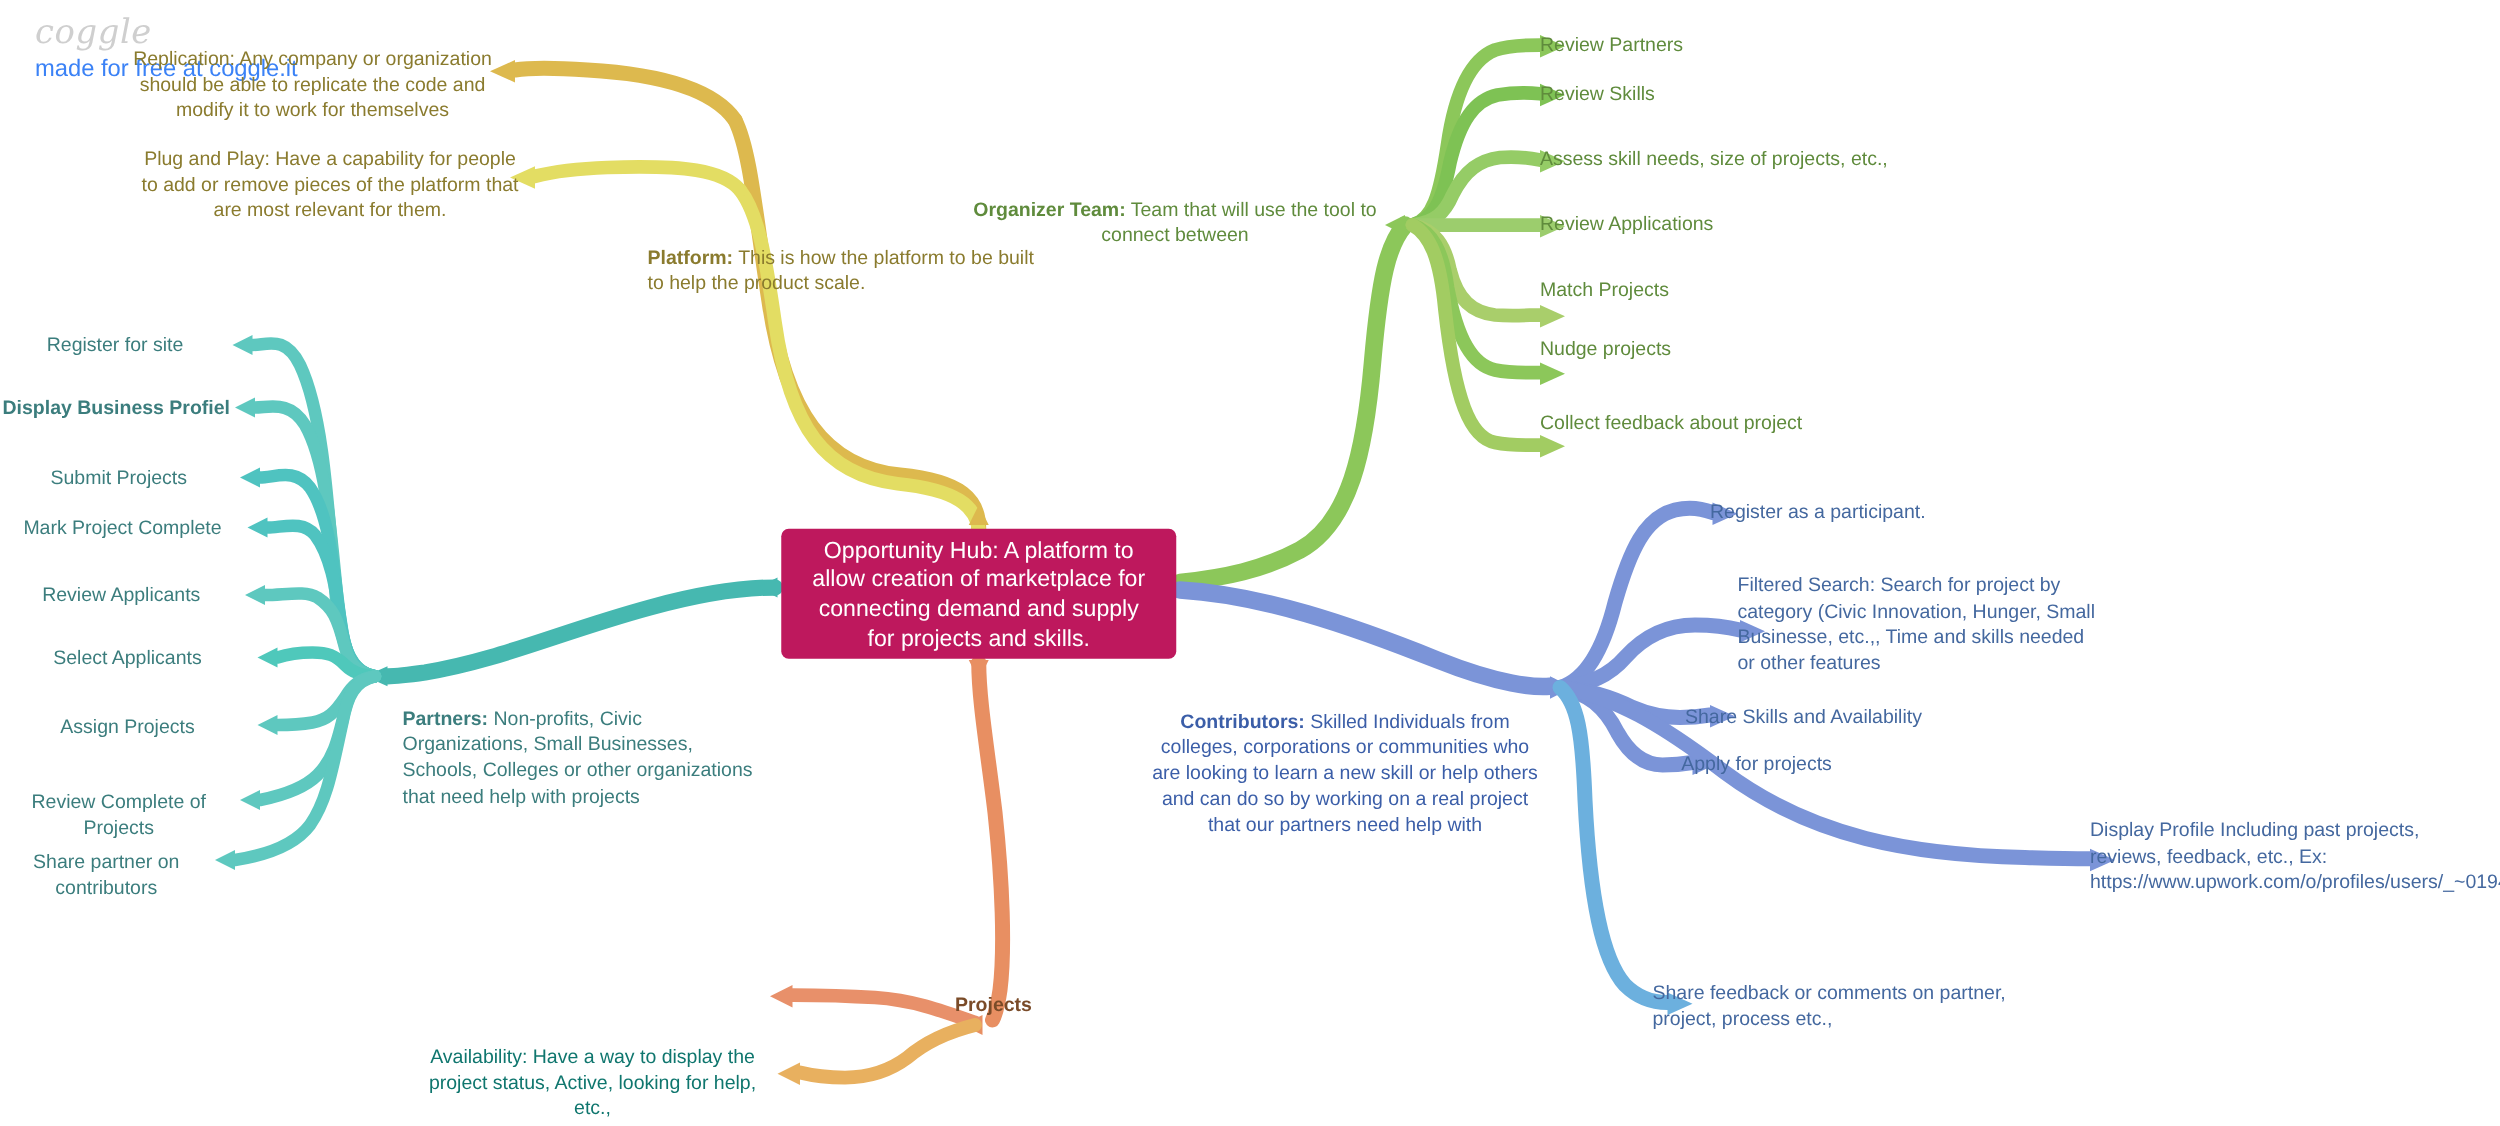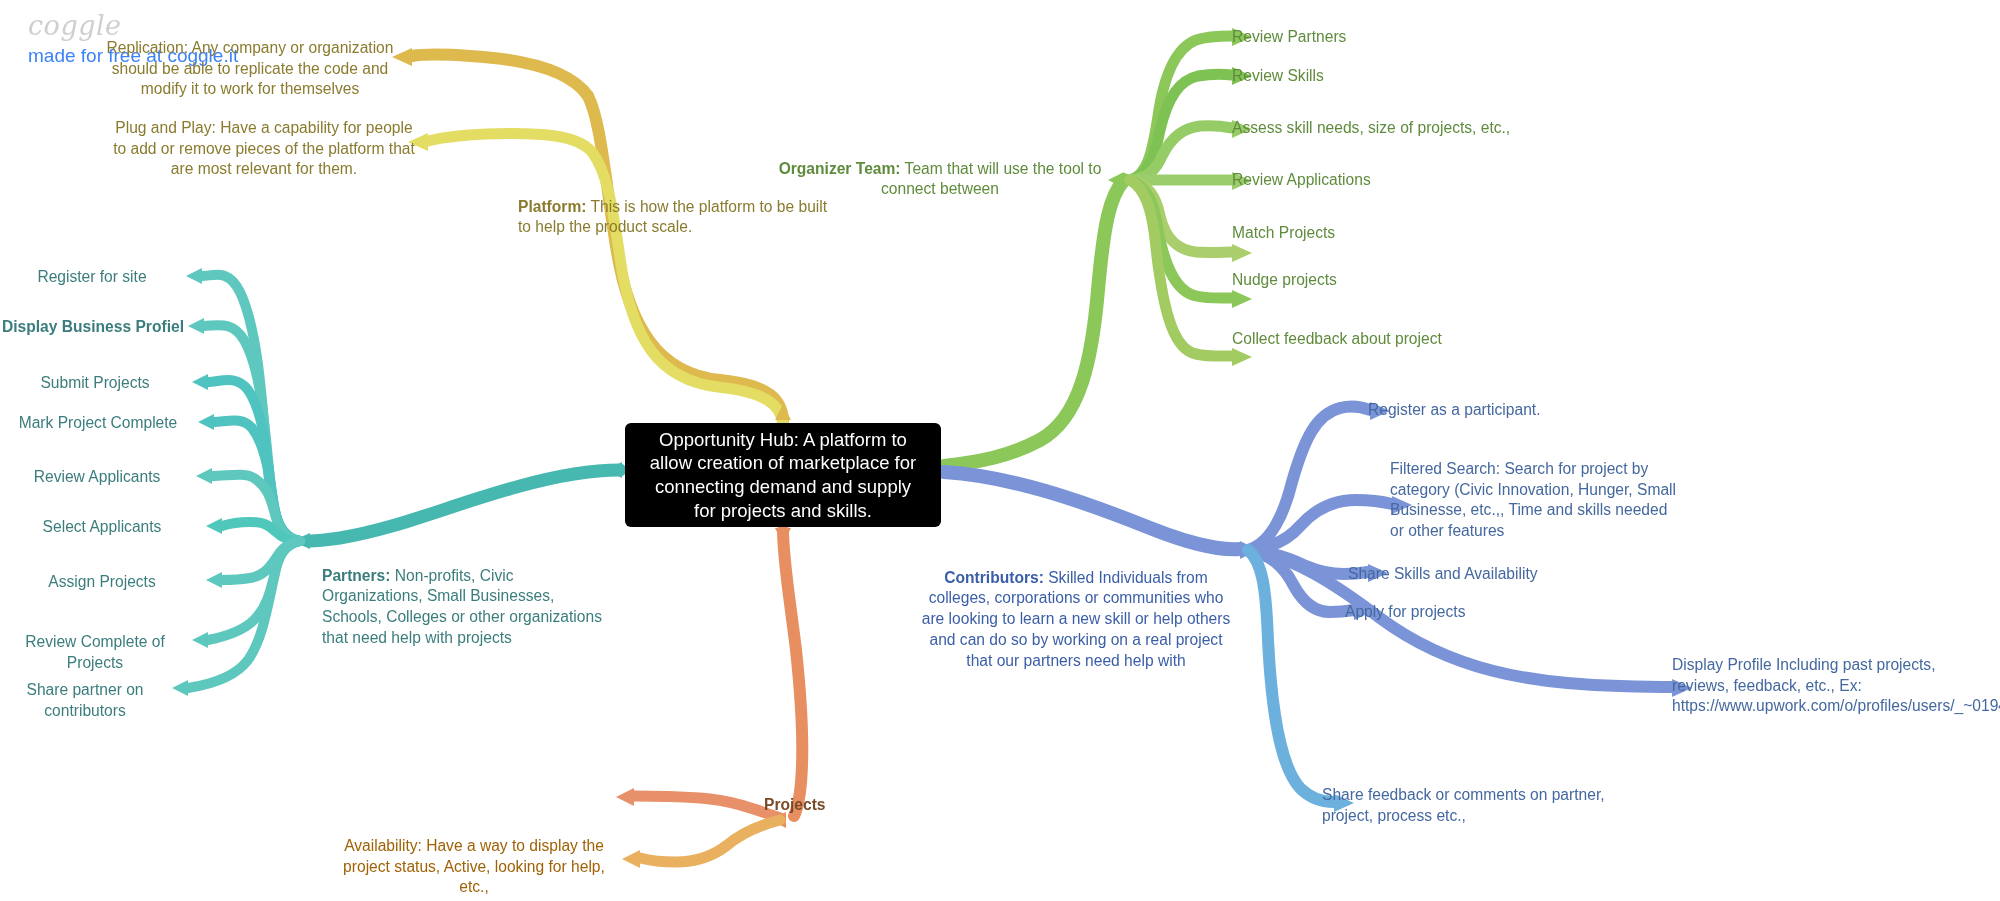--- a/index.html
+++ b/index.html
@@ -45,21 +45,21 @@
     font-family: "Liberation Sans", sans-serif;
     font-size: 19px;
     color: #3b82f6;
     margin-top: 7px;
     line-height: 1;
   }
 
   
   .central {
     position: absolute;
-    background: #000000;
+    background: #be185d;
     color: #ffffff;
     border-radius: 6px;
     font-size: 18.5px;
     line-height: 1.28;
     text-align: center;
     padding: 14px 18px;
     box-sizing: border-box;
     left: 625px;
     top: 423px;
     width: 316px;
@@ -80,21 +80,21 @@
   .node b { font-weight: bold; }
   .node.r { text-align: center; }
   .node.l { text-align: left; }
 
   
   .c-yellow  { color: #8a7b2e; }
   .c-teal    { color: #3b7d7d; }
   .c-green   { color: #5f8b3c; }
   .c-blue    { color: #3b5ea8; }
   .c-blue2   { color: #44689f; }
-  .c-orange  { color: #a16207; }
+  .c-orange  { color: #0f766e; }
   .c-orange2 { color: #a0522d; }
   .c-brown   { color: #7a4b28; }
 </style>
 </head>
 <body>
 
 <div id="canvas">
 
   <svg id="wires" viewBox="0 0 2000 901" xmlns="http://www.w3.org/2000/svg">
 

